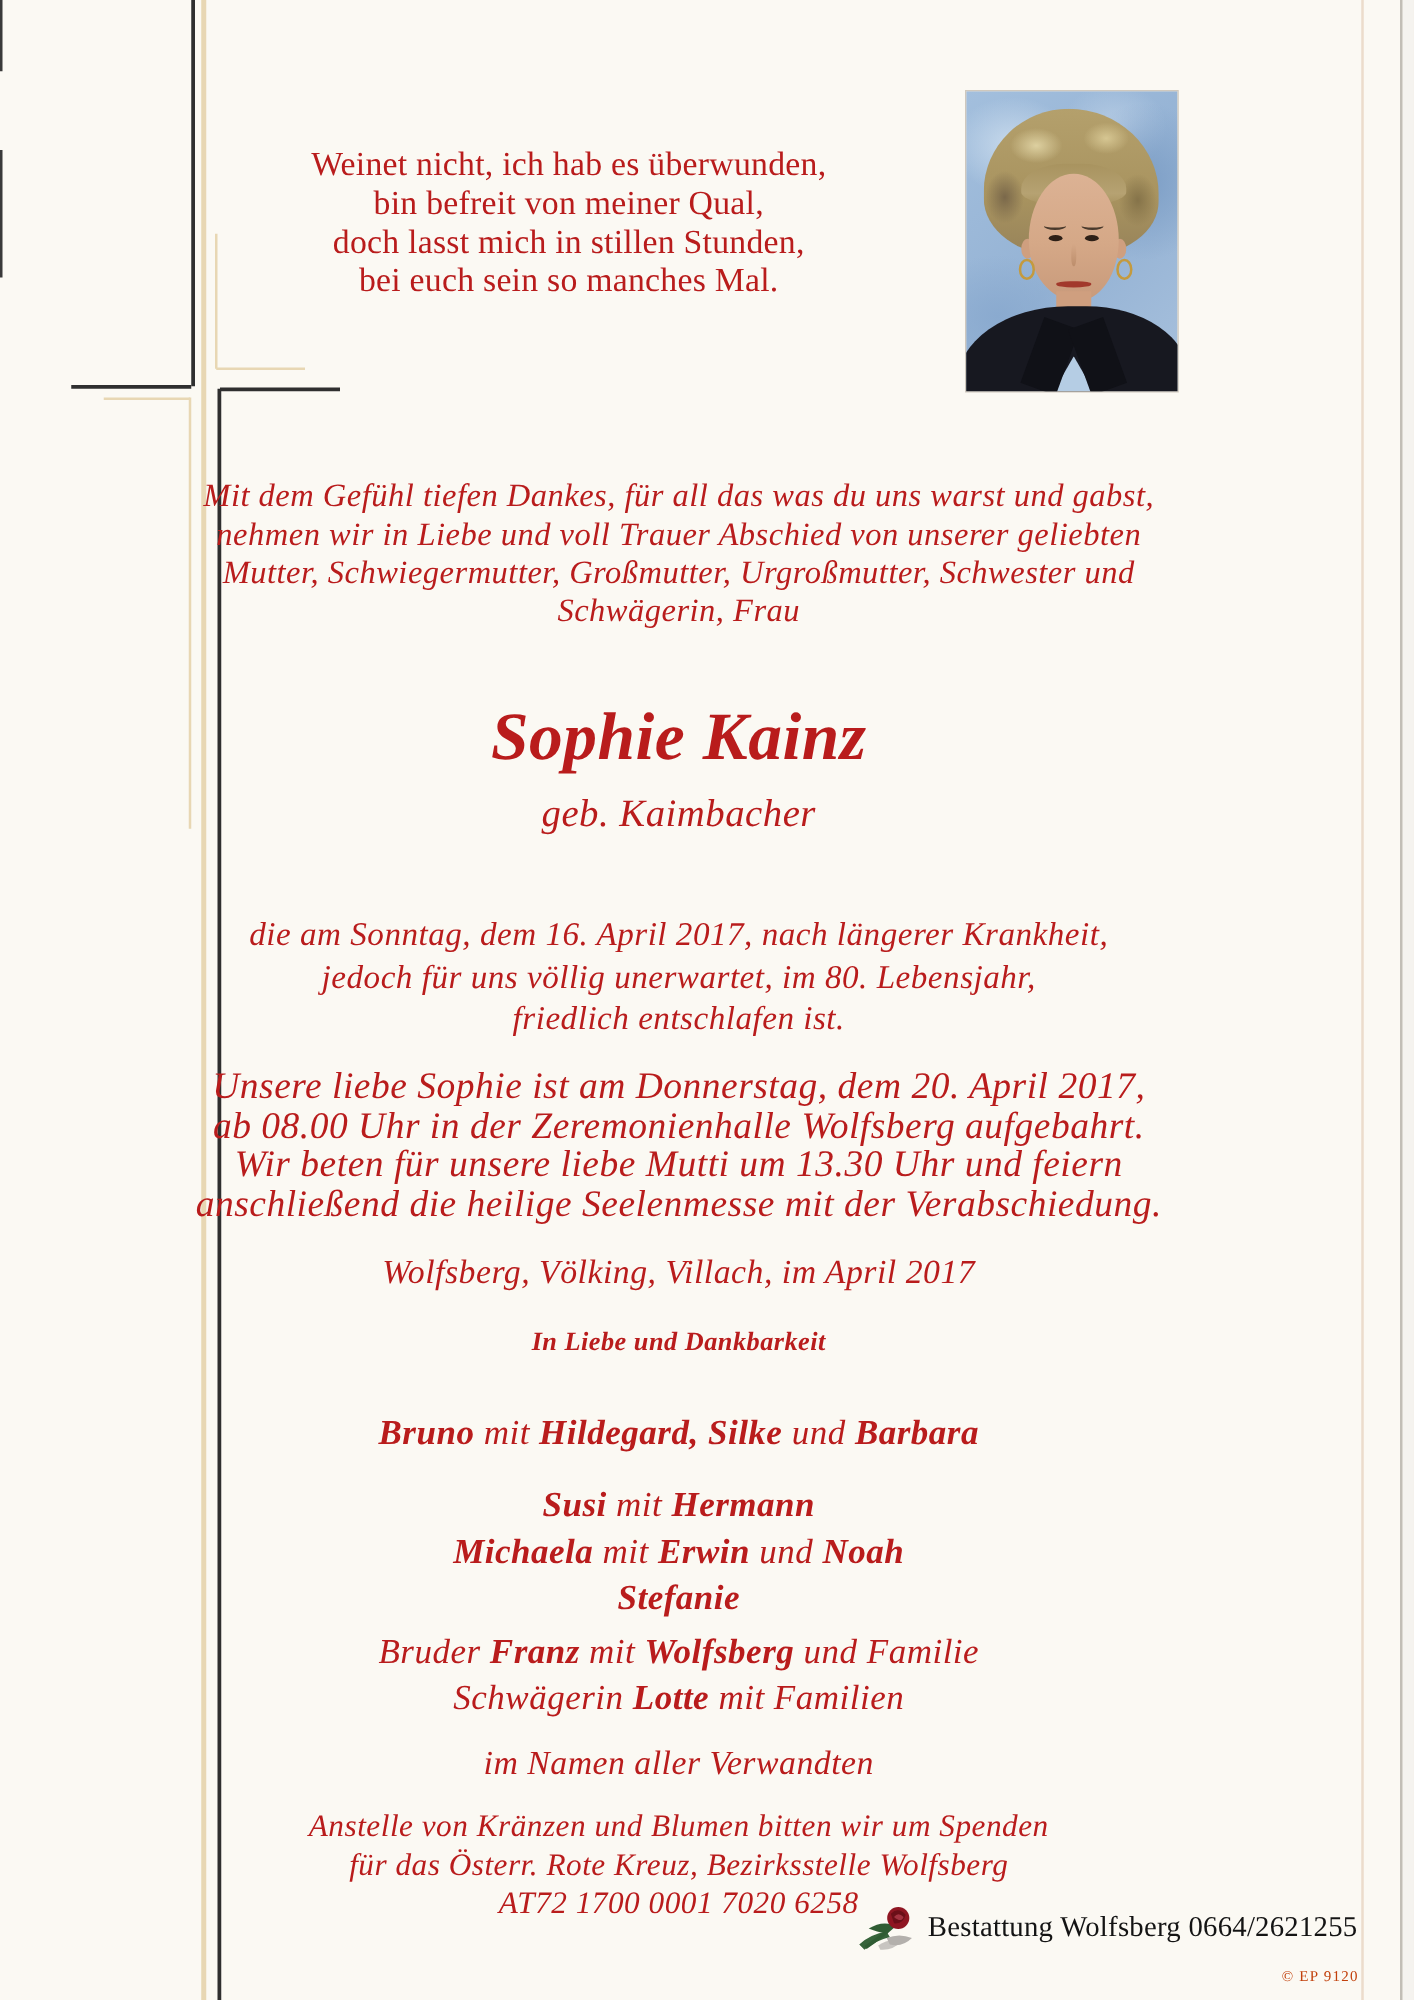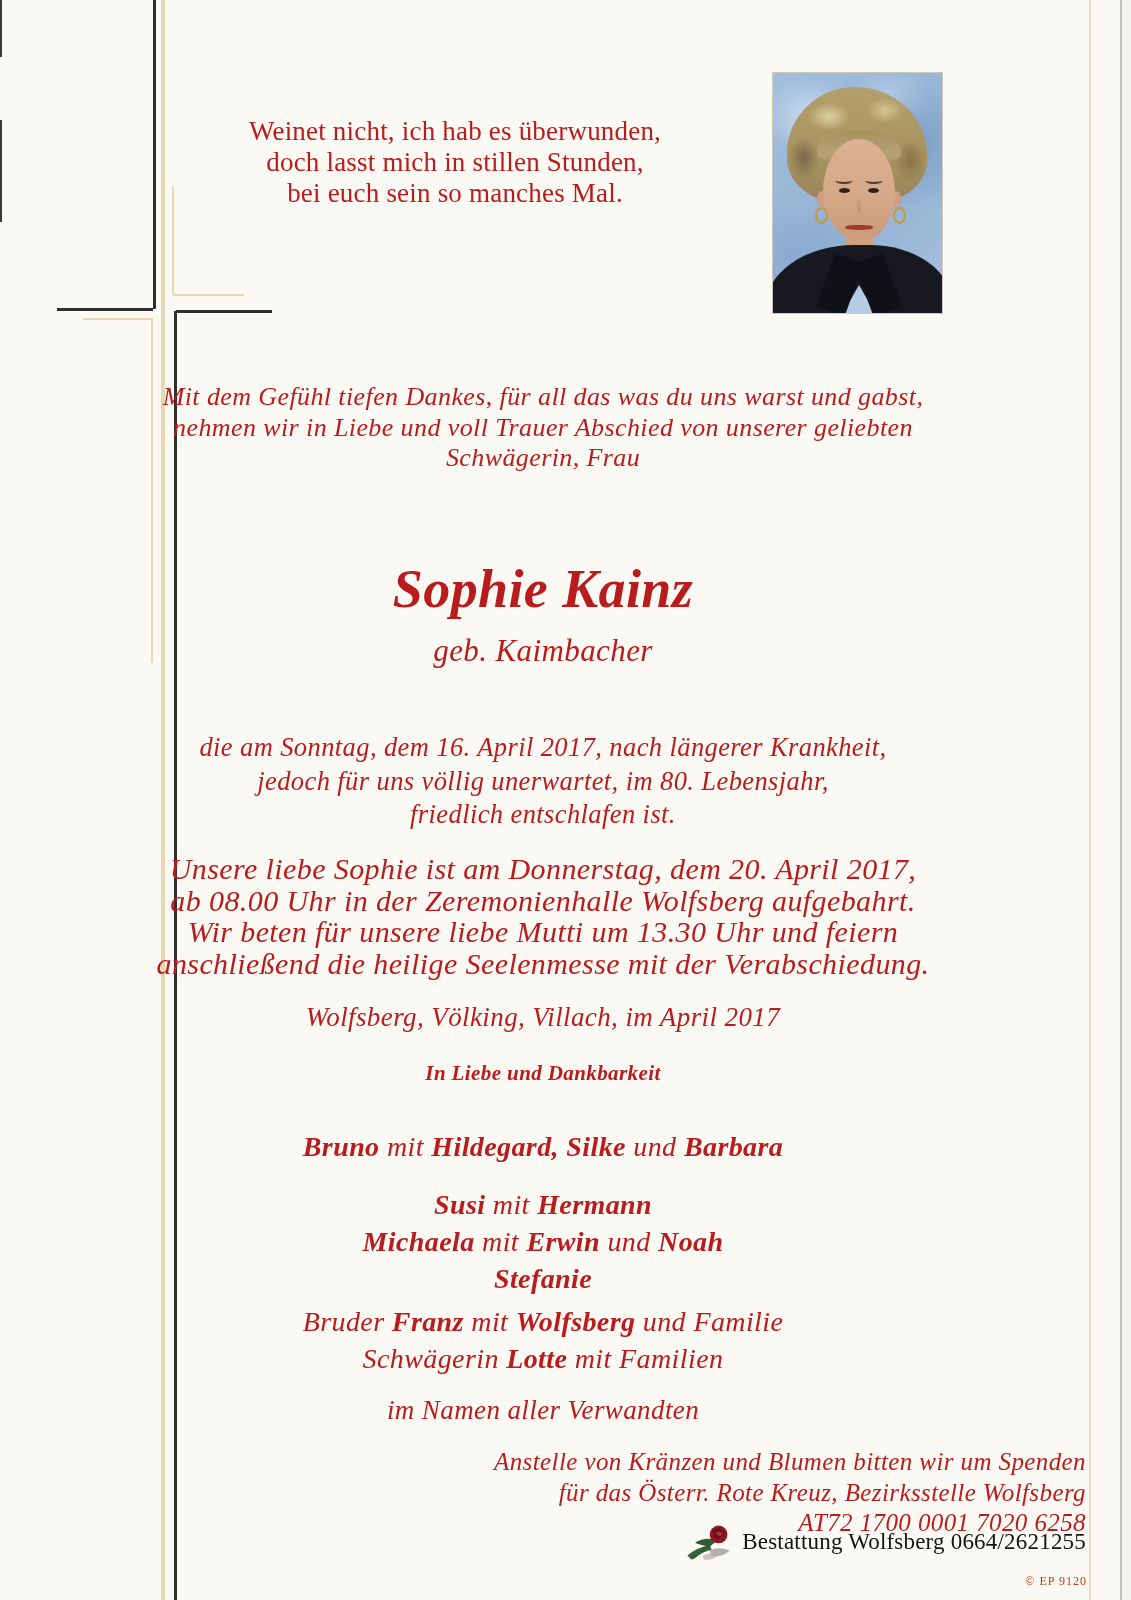--- a/index.html
+++ b/index.html
@@ -136,20 +136,21 @@
   </div>
 
   <div class="edge-smudge" style="left:0;top:0;width:2px;height:57px;"></div>
   <div class="edge-smudge" style="left:0;top:120px;width:2px;height:102px;"></div>
   <div class="scan-strip"></div>
   <div class="scan-line-pink"></div>
   <div class="scan-line-gray"></div>
 
   <div class="tb poemblock" style="top:116px;">
     <div class="poem-line">Weinet nicht, ich hab es überwunden,</div>
+    <div class="poem-line">bin befreit von meiner Qual,</div>
     <div class="poem-line">doch lasst mich in stillen Stunden,</div>
     <div class="poem-line">bei euch sein so manches Mal.</div>
   </div>
 
   <div class="photo">
     <div class="hair"></div>
     <div class="fringe"></div>
     <div class="ear l"></div>
     <div class="ear r"></div>
     <div class="face"></div>
@@ -164,20 +165,21 @@
     <div class="neck"></div>
     <div class="jacket"></div>
     <div class="shirt"></div>
     <div class="lapel l"></div>
     <div class="lapel r"></div>
   </div>
 
   <div class="tb" style="top:382px;">
     <div class="intro-line">Mit dem Gefühl tiefen Dankes, für all das was du uns warst und gabst,</div>
     <div class="intro-line">nehmen wir in Liebe und voll Trauer Abschied von unserer geliebten</div>
+    <div class="intro-line">Mutter, Schwiegermutter, Großmutter, Urgroßmutter, Schwester und</div>
     <div class="intro-line">Schwägerin, Frau</div>
   </div>
 
   <div class="tb" style="top:560px;">
     <div class="name-main">Sophie Kainz</div>
   </div>
   <div class="tb" style="top:634px;">
     <div class="name-maiden">geb. Kaimbacher</div>
   </div>
 
@@ -212,21 +214,21 @@
   </div>
   <div class="tb" style="top:1303px;">
     <div class="fam-line"><span>Bruder </span><span class="bseg">Franz</span><span> mit </span><span class="bseg">Wolfsberg</span><span> und Familie</span></div>
     <div class="fam-line"><span>Schwägerin </span><span class="bseg">Lotte</span><span> mit Familien</span></div>
   </div>
 
   <div class="tb" style="top:1395px;">
     <div class="innamen-line">im Namen aller Verwandten</div>
   </div>
 
-  <div class="tb" style="top:1447px;text-align:right;">
+  <div class="tb" style="top:1447px;">
     <div class="donation-line">Anstelle von Kränzen und Blumen bitten wir um Spenden</div>
     <div class="donation-line">für das Österr. Rote Kreuz, Bezirksstelle Wolfsberg</div>
     <div class="donation-line">AT72 1700 0001 7020 6258</div>
   </div>
 
   <div class="undertaker-row">
     <span style="display:inline-block;line-height:0;">
       <svg width="54" height="40" viewBox="0 0 64 46">
         <path d="M22 40 Q32 33 44 36 Q36 45 24 44 Z" fill="#c8c5c1"></path>
         <path d="M30 33 Q42 28 54 33 Q45 42 33 39 Z" fill="#b3b0ac"></path>

